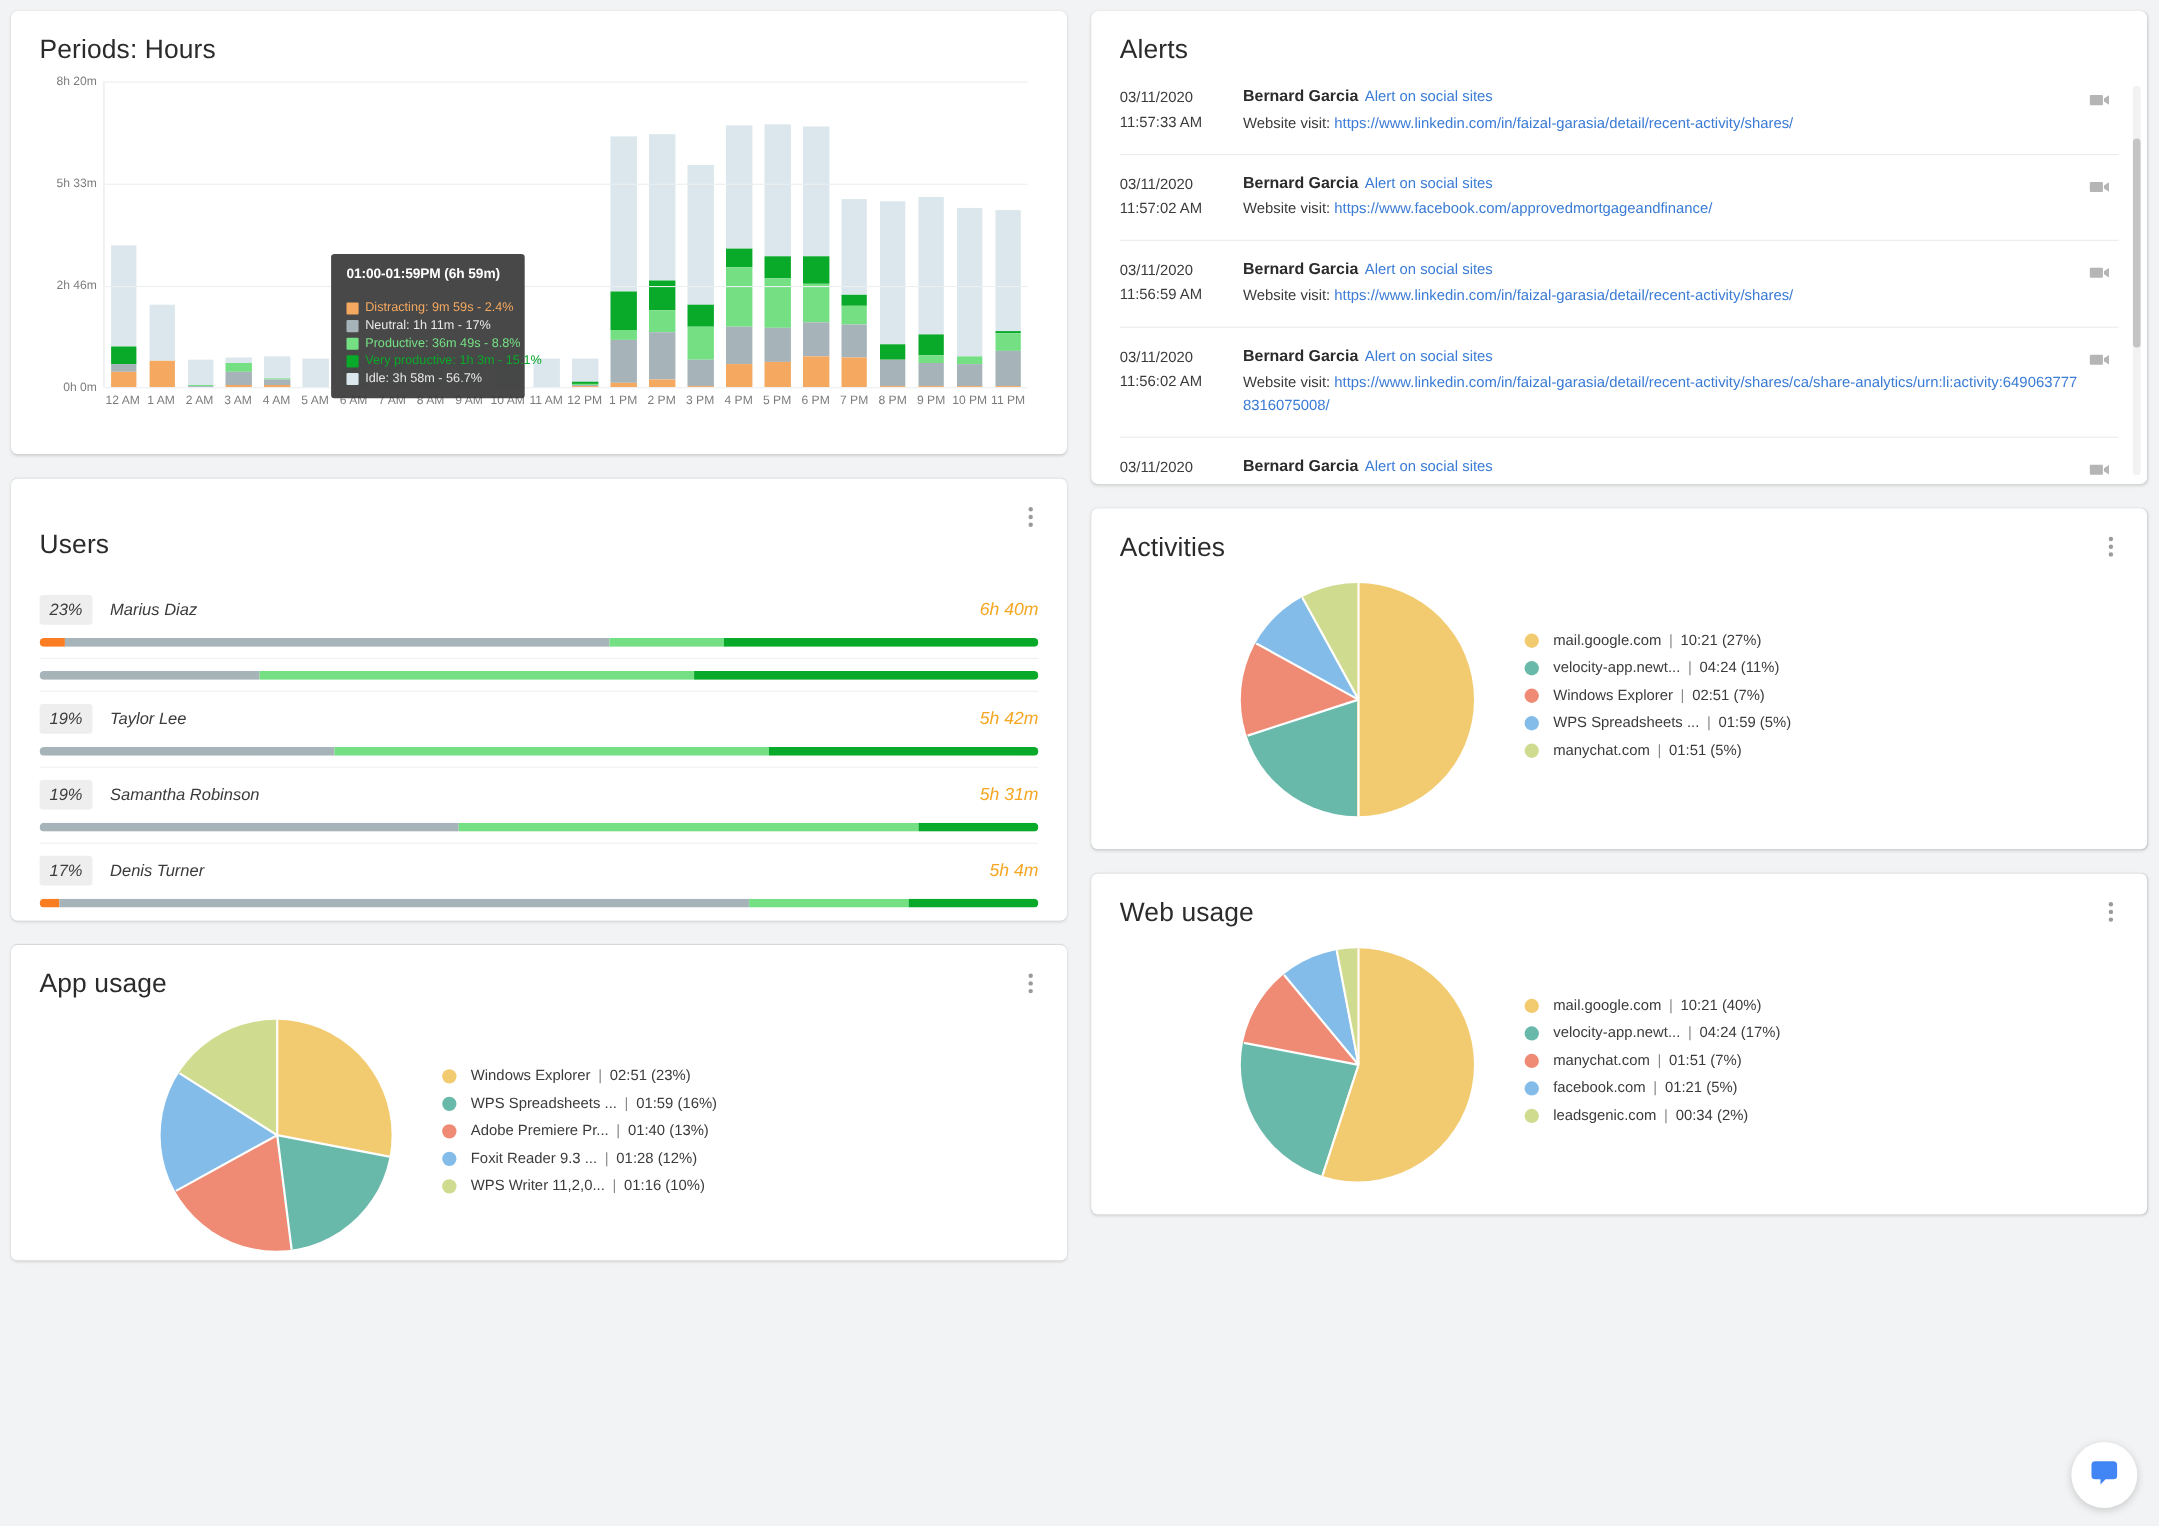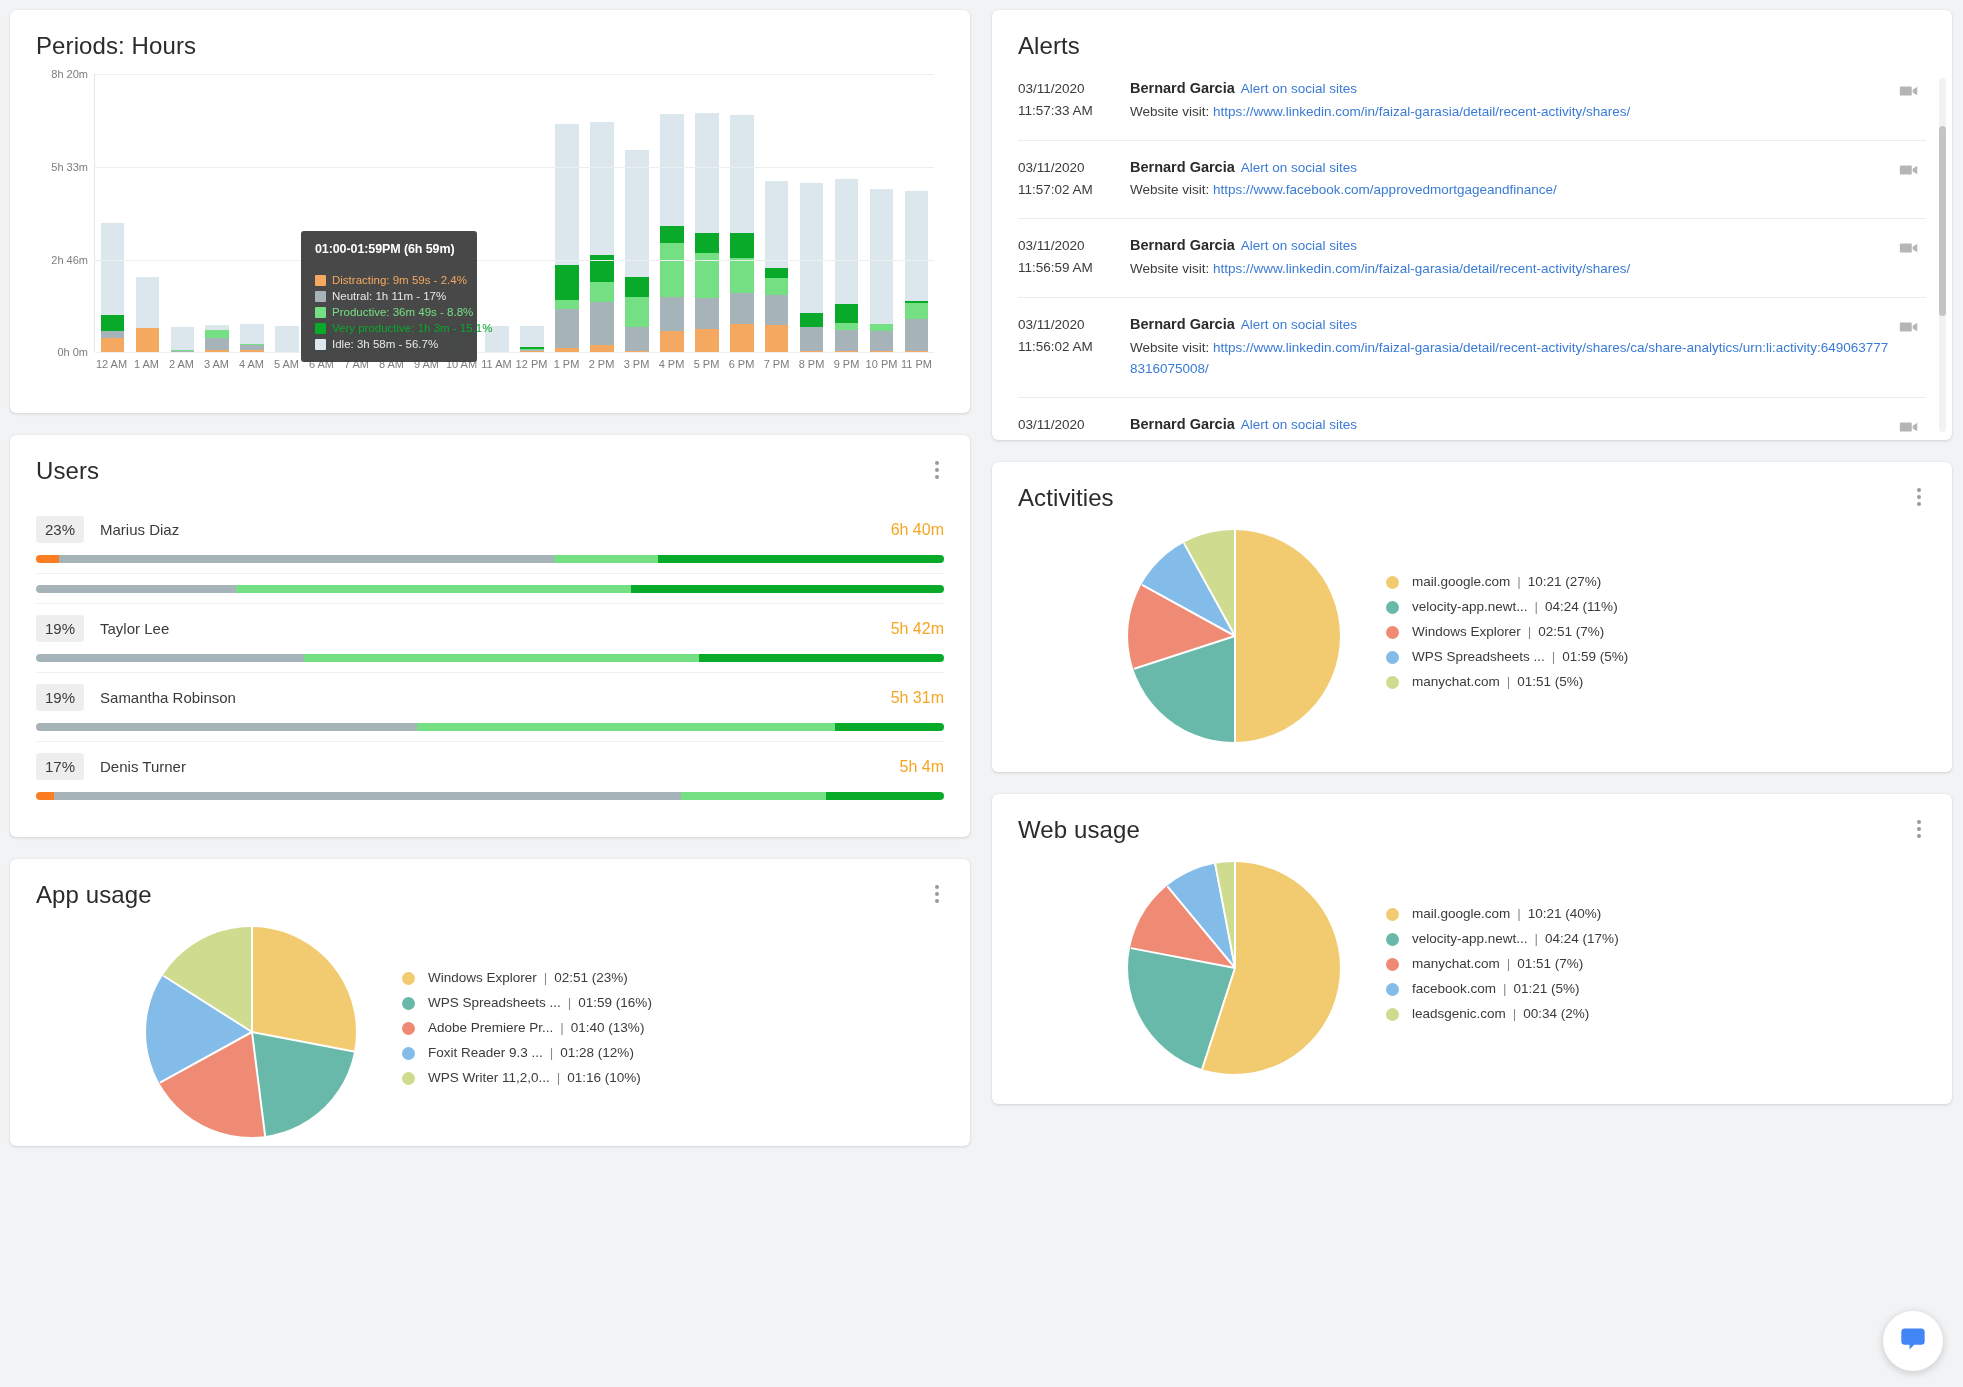--- a/index.html
+++ b/index.html
@@ -54,22 +54,22 @@
     width: 176px;
     color: #fff;
     z-index: 9;
   }
   .tt-title { font-size: 12.5px; font-weight: bold; margin-bottom: 18px; letter-spacing: -.1px; }
   .tt-row { display: flex; align-items: center; gap: 6px; font-size: 11.5px; margin-top: 4px; white-space: nowrap; }
   .tt-sw { width: 11px; height: 11px; flex: 0 0 11px; border-radius: 1px; }
 
   
   #users-card { height: 402px; padding: 22px 26px; }
-  #users-card .card-title { margin-bottom: 20px; }
-  .user-row { padding: 11px 0 0 0; border-top: 1px solid #f0f0f0; }
+  #users-card .card-title { margin-bottom: 20px; margin-top: 25px; }
+  .user-row { padding: 11px 0 0 0; border-top: 1px solid #f0f0f0; font-style: italic; }
   .user-row:first-of-type { border-top: none; }
   .user-head { display: flex; align-items: center; margin-bottom: 12px; }
   .pct-badge {
     background: #eeeeee; border-radius: 3px; font-size: 15px; color: #3b3b3b;
     padding: 5px 9px; min-width: 46px; text-align: center;
   }
   .uname { font-size: 15px; color: #3b3b3b; margin-left: 16px; flex: 1; }
   .utime { font-size: 16px; color: #f5a623; font-weight: 500; }
   .ubar { height: 8px; display: flex; border-radius: 4px; overflow: hidden; margin-bottom: 10px; }
   .ubar .useg { height: 100%; }

